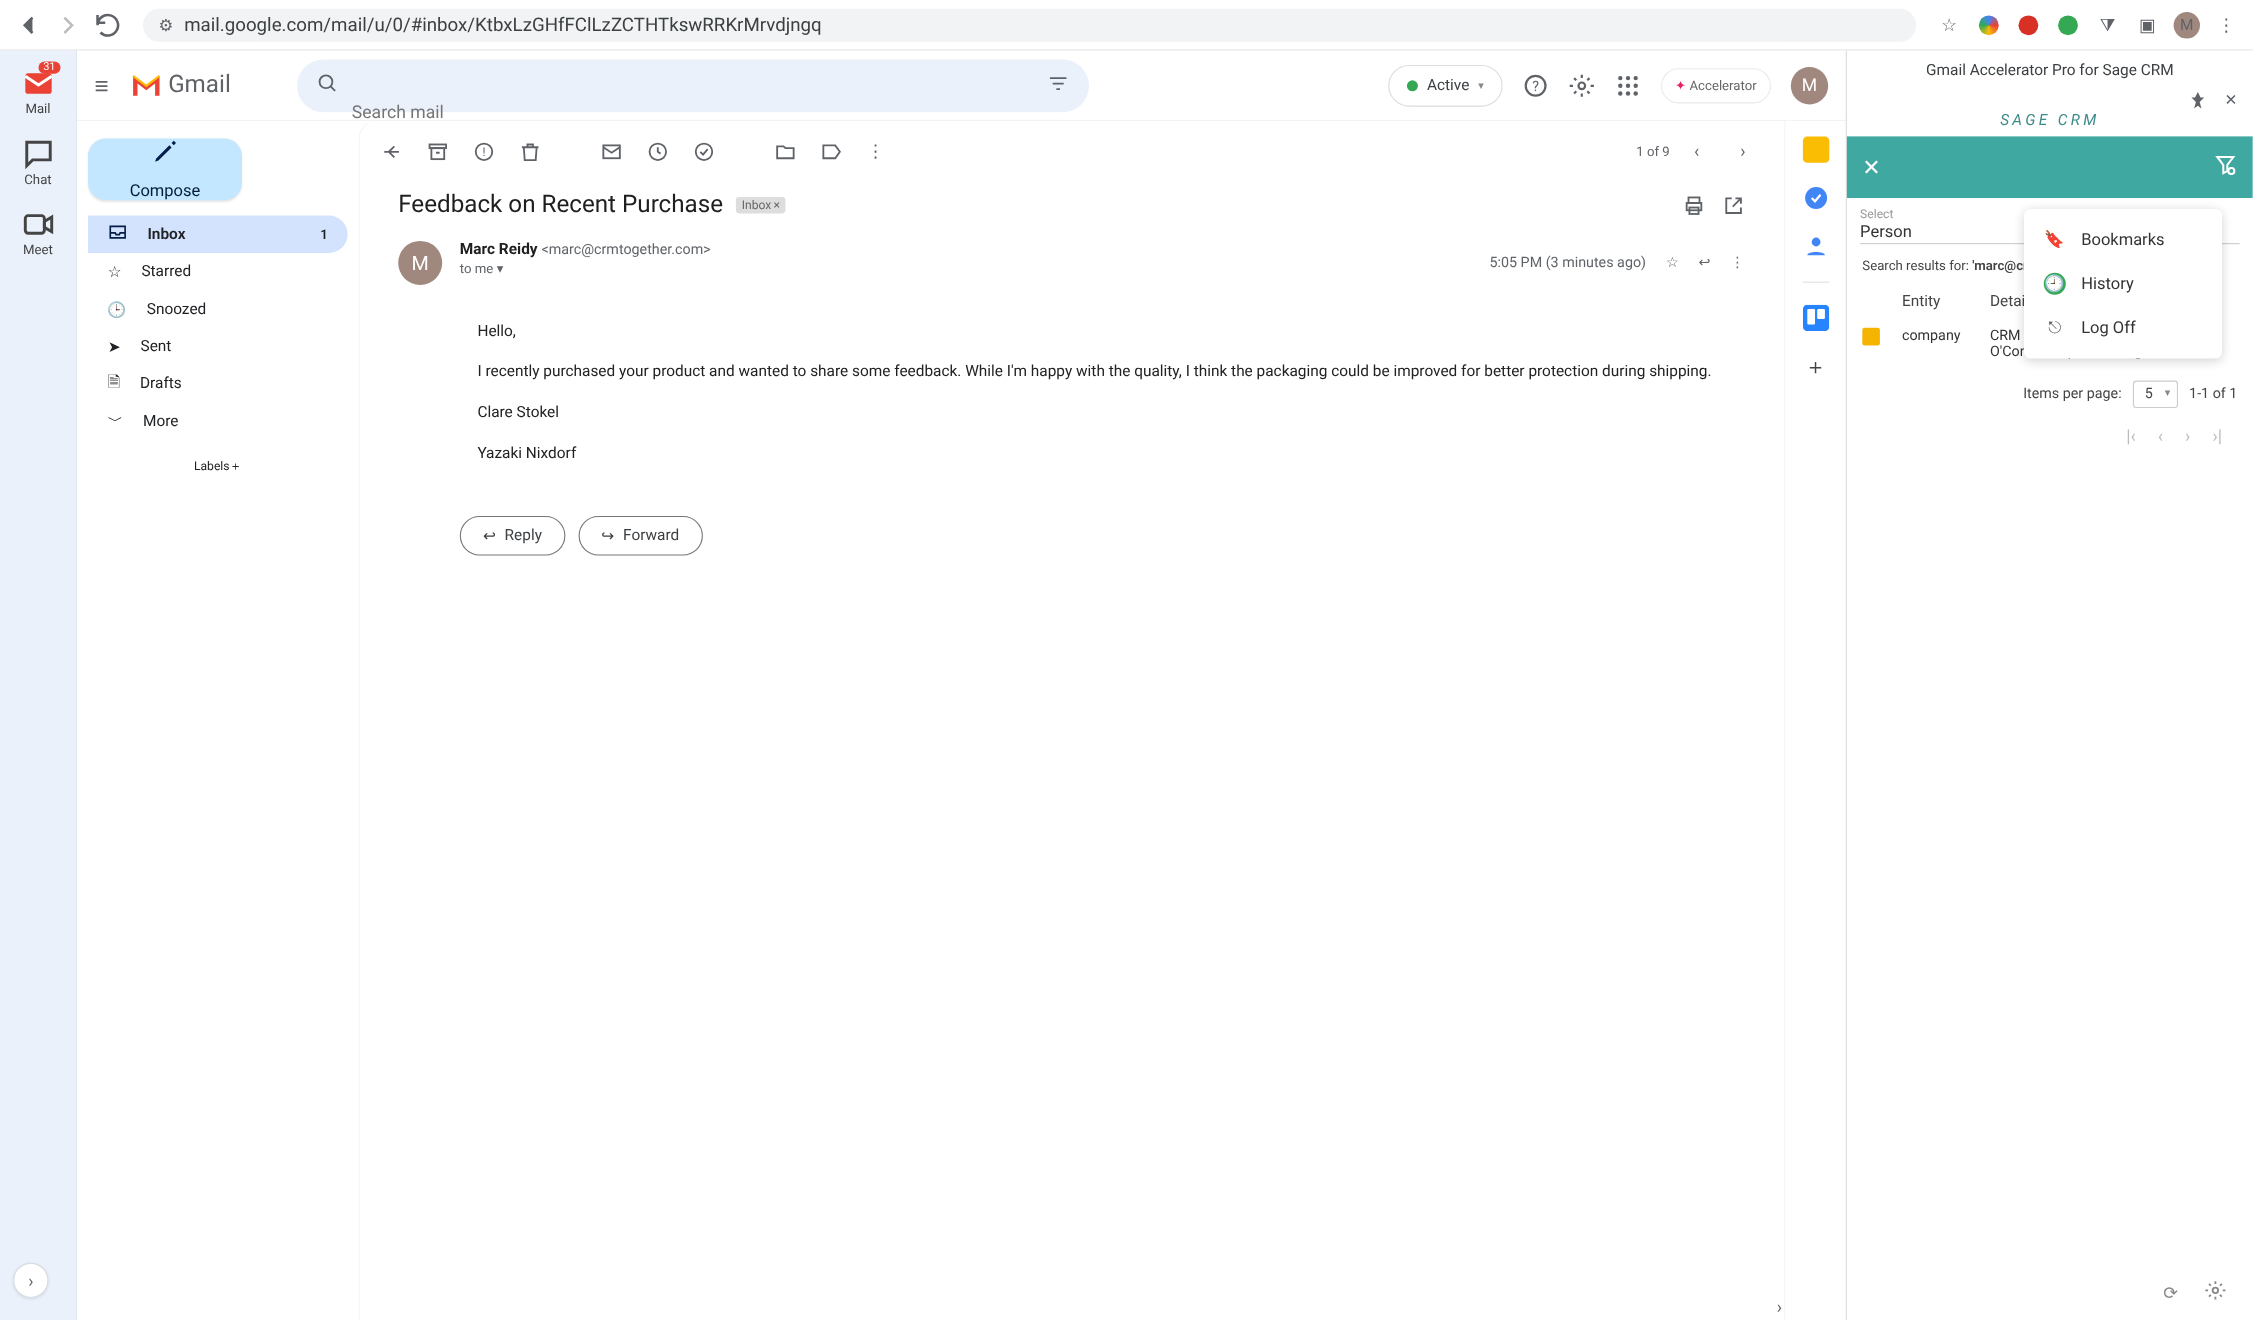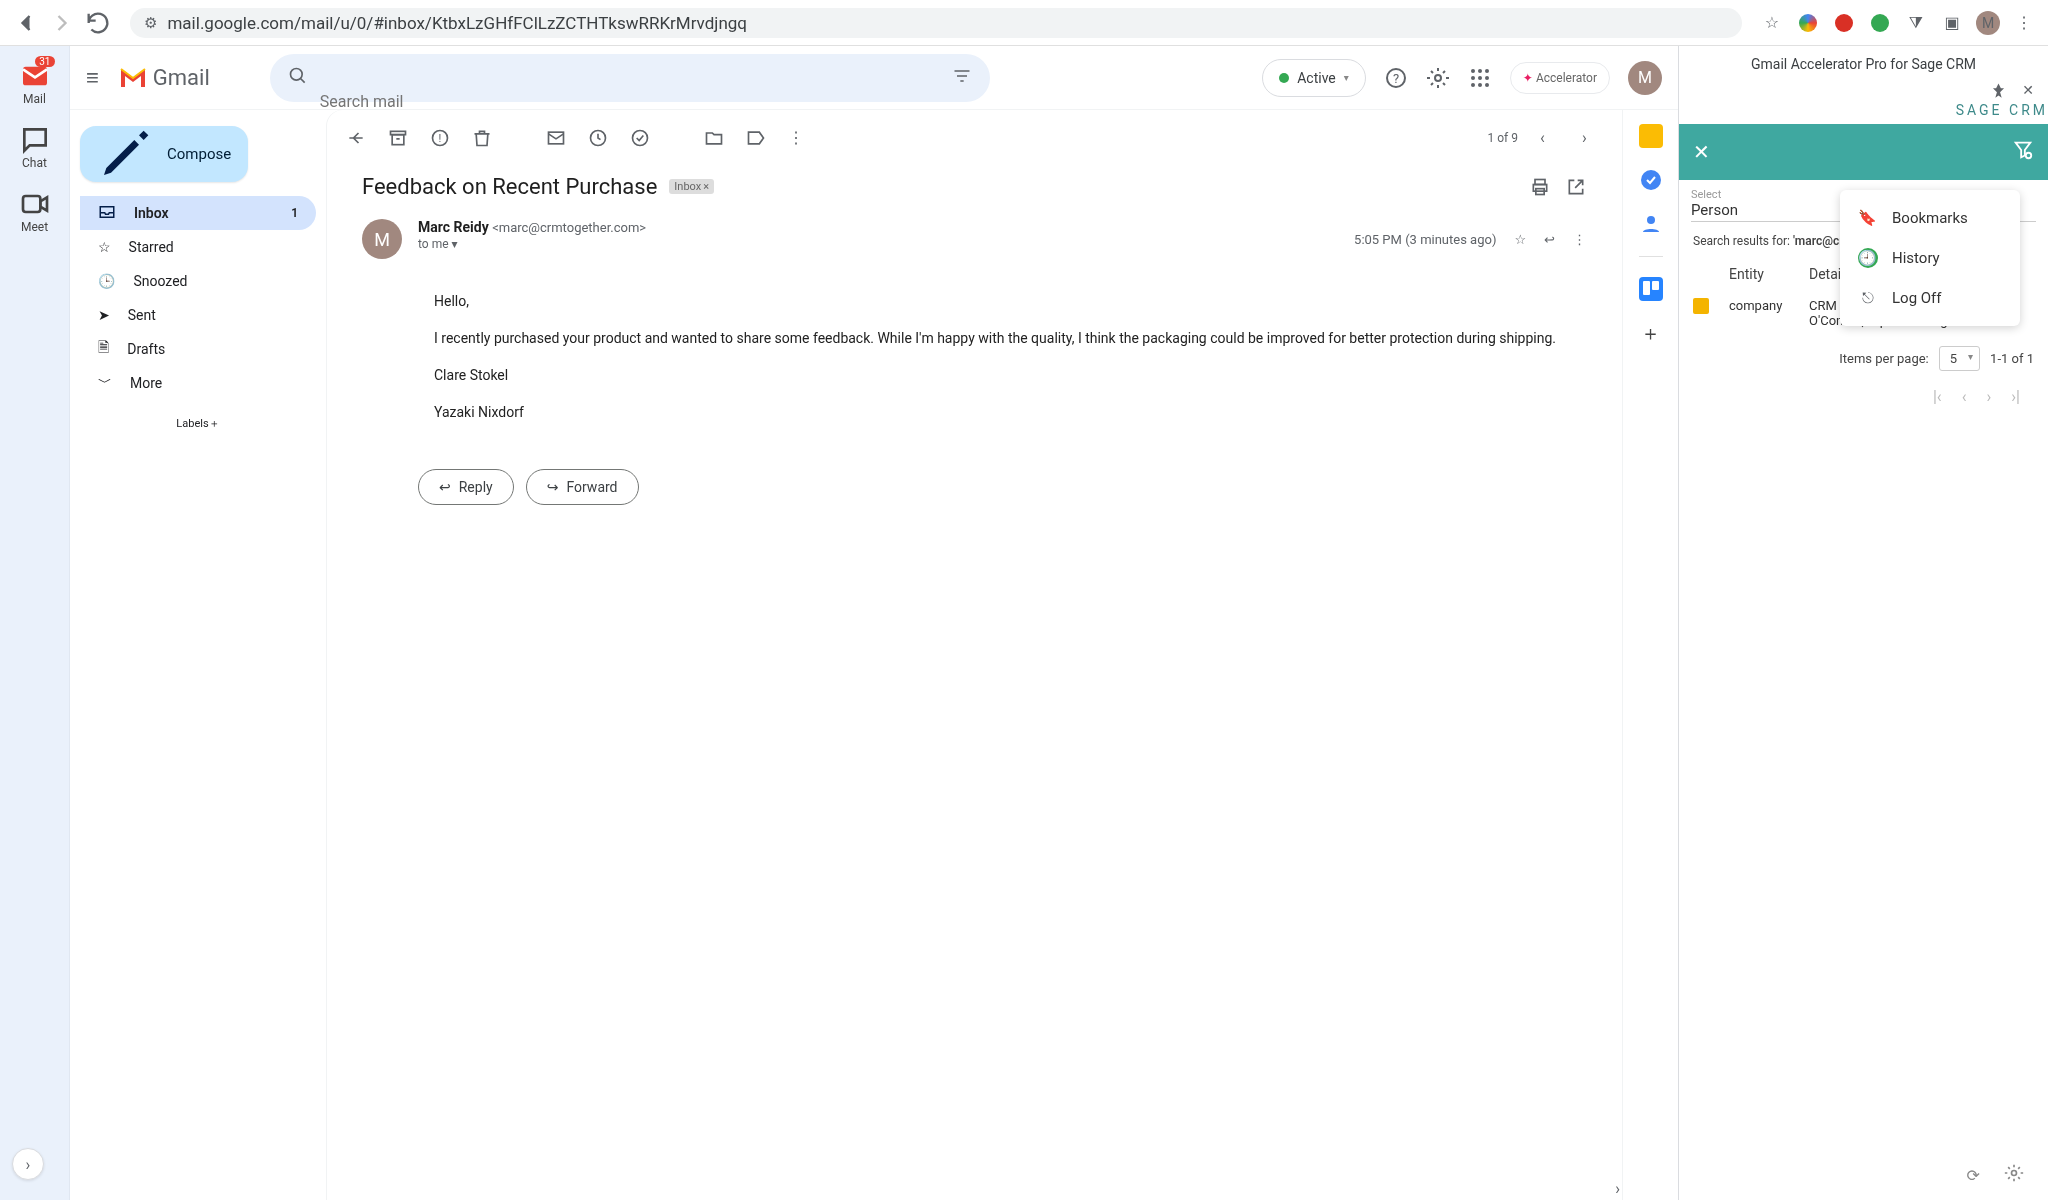--- a/index.html
+++ b/index.html
@@ -32,21 +32,21 @@
 .search-bar input { flex: 1; border: none; background: transparent; font-size: 16px; outline: none; color: #8b5cf6; margin-top: 48px; }
 .hdr-right { display: flex; align-items: center; gap: 18px; margin-left: auto; }
 .active-pill { background: #fff; border: 1px solid #dadce0; border-radius: 20px; height: 38px; padding: 0 16px; display: flex; align-items: center; gap: 8px; font-size: 14px; color: #3c4043; }
 .green-dot { width: 10px; height: 10px; background: #34a853; border-radius: 50%; }
 .hdr-ic { width: 24px; height: 24px; display: flex; align-items: center; justify-content: center; color: #5f6368; cursor: pointer; }
 .brand-pill { background: #fff; border: 1px solid #e8eaed; border-radius: 18px; height: 32px; padding: 0 12px; display: flex; align-items: center; font-size: 12px; color: #666; }
 .avatar-main { width: 34px; height: 34px; border-radius: 50%; background: #a1887f; color: #fff; display: flex; align-items: center; justify-content: center; font-size: 16px; }
 
 .gmail-body { flex: 1; display: flex; overflow: hidden; }
 .nav-sidebar { width: 256px; padding: 10px 10px; }
-.compose-btn { height: 56px; min-width: 140px; background: #c2e7ff; border-radius: 16px; display: flex; align-items: center; padding: 0 17px; gap: 14px; font-size: 15px; color: #001d35; margin: 6px 0 14px 0; cursor: pointer; box-shadow: 0 1px 2px rgba(0,0,0,0.1); width: fit-content; }
+.compose-btn { height: 56px; min-width: 140px; background: #c2e7ff; border-radius: 16px; display: flex; align-items: center; padding: 0 34px; gap: 14px; font-size: 15px; color: #001d35; margin: 6px 0 14px 0; cursor: pointer; box-shadow: 0 1px 2px rgba(0,0,0,0.1); width: fit-content; flex-direction: column; }
 .nav-item { height: 34px; display: flex; align-items: center; padding: 0 18px; gap: 18px; color: #202124; font-size: 14px; cursor: pointer; border-radius: 0 17px 17px 0; }
 .nav-item.active { background: #d3e3fd; font-weight: 600; }
 .nav-item .cnt { margin-left: auto; font-size: 12px; }
 .labels-hdr { display: flex; align-items: center; justify-content: center; padding: 16px 18px 8px 18px; font-size: 11px; color: #202124; }
 
 .thread-view { flex: 1; background: #fff; border-radius: 16px 0 0 0; box-shadow: inset 1px 0 0 #f1f3f4; display: flex; flex-direction: column; overflow: hidden; position: relative; }
 .thread-toolbar { height: 56px; display: flex; align-items: center; padding: 0 20px; gap: 22px; }
 .tb-ic { width: 20px; height: 20px; color: #5f6368; cursor: pointer; }
 .tb-spacer { flex: 1; }
 .tb-count { font-size: 12px; color: #5f6368; }
@@ -70,21 +70,21 @@
 
 .app-rail { width: 56px; border-left: 1px solid #f1f3f4; display: flex; flex-direction: column; align-items: center; padding-top: 14px; gap: 20px; }
 .app-rail .ap { width: 24px; height: 24px; display: flex; align-items: center; justify-content: center; cursor: pointer; }
 .plus-circ { width: 22px; height: 22px; border-radius: 50%; display: flex; align-items: center; justify-content: center; color: #444; font-size: 20px; }
 
 
 .side-panel { width: 370px; border-left: 1px solid #dadce0; display: flex; flex-direction: column; background: #fff; }
 .sp-title-bar { height: 48px; display: flex; align-items: center; padding: 0 14px; gap: 10px; font-size: 14px; color: #3c4043; flex-direction: column; }
 .sp-title-bar .ic { width: 18px; height: 18px; background: #5f6368; border-radius: 3px; }
 .sp-title-bar .right { margin-left: auto; display: flex; gap: 14px; color: #5f6368; }
-.sp-brand { text-align: right; font-size: 14px; letter-spacing: 3px; color: #3e8a8a; padding: 8px 0 6px; }
+.sp-brand { text-align: center; font-size: 14px; letter-spacing: 3px; color: #3e8a8a; padding: 8px 0 6px; font-style: italic; }
 .sp-teal { background: #3fa8a0; height: 56px; display: flex; align-items: center; padding: 0 14px; justify-content: space-between; color: #fff; }
 .sp-content { padding: 0 0 12px 0; position: relative; }
 .filter-row { display: flex; gap: 8px; padding: 6px 12px 12px 12px; }
 .sel-box { flex: 1; border-bottom: 1px solid #ccc; padding: 2px 0; }
 .sel-box .lab { font-size: 11px; color: #999; }
 .sel-box .val { font-size: 15px; color: #333; }
 .search-line { font-size: 12px; color: #444; padding: 0 14px 10px; }
 .search-line b { font-weight: 600; }
 .result-tbl { width: 100%; }
 .result-tbl .hdr { display: flex; padding: 8px 14px; font-size: 14px; color: #444; }

